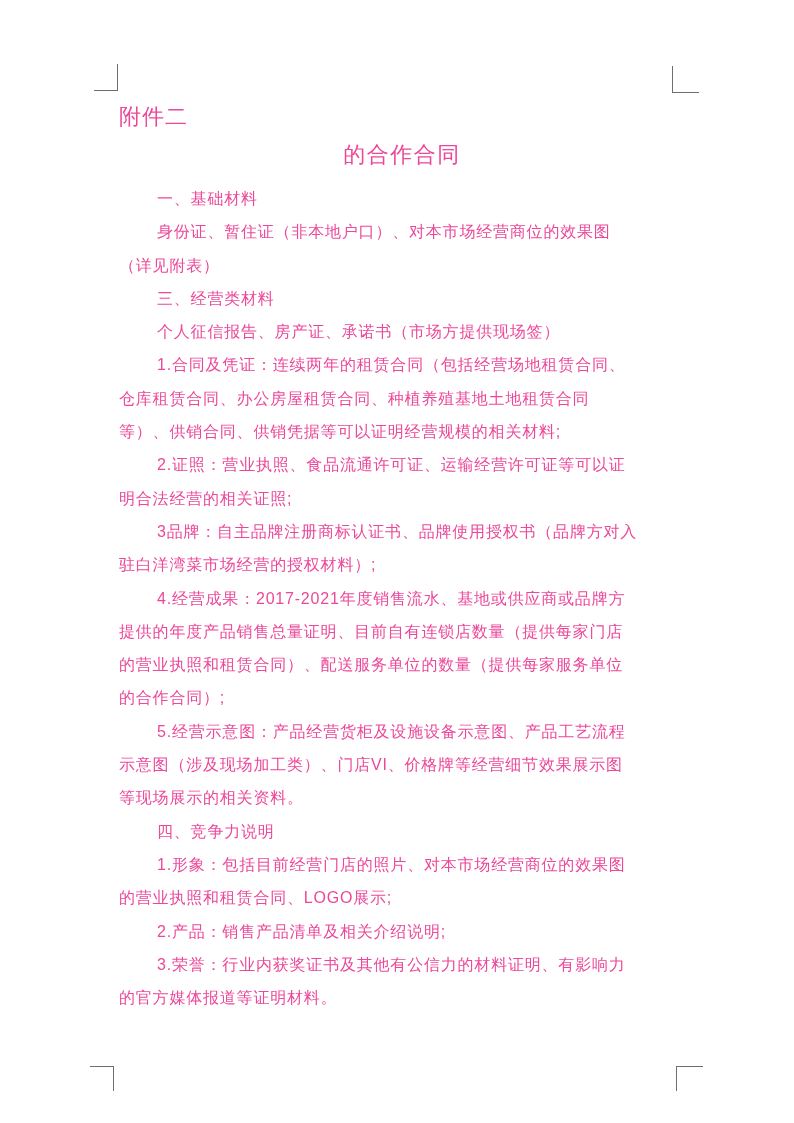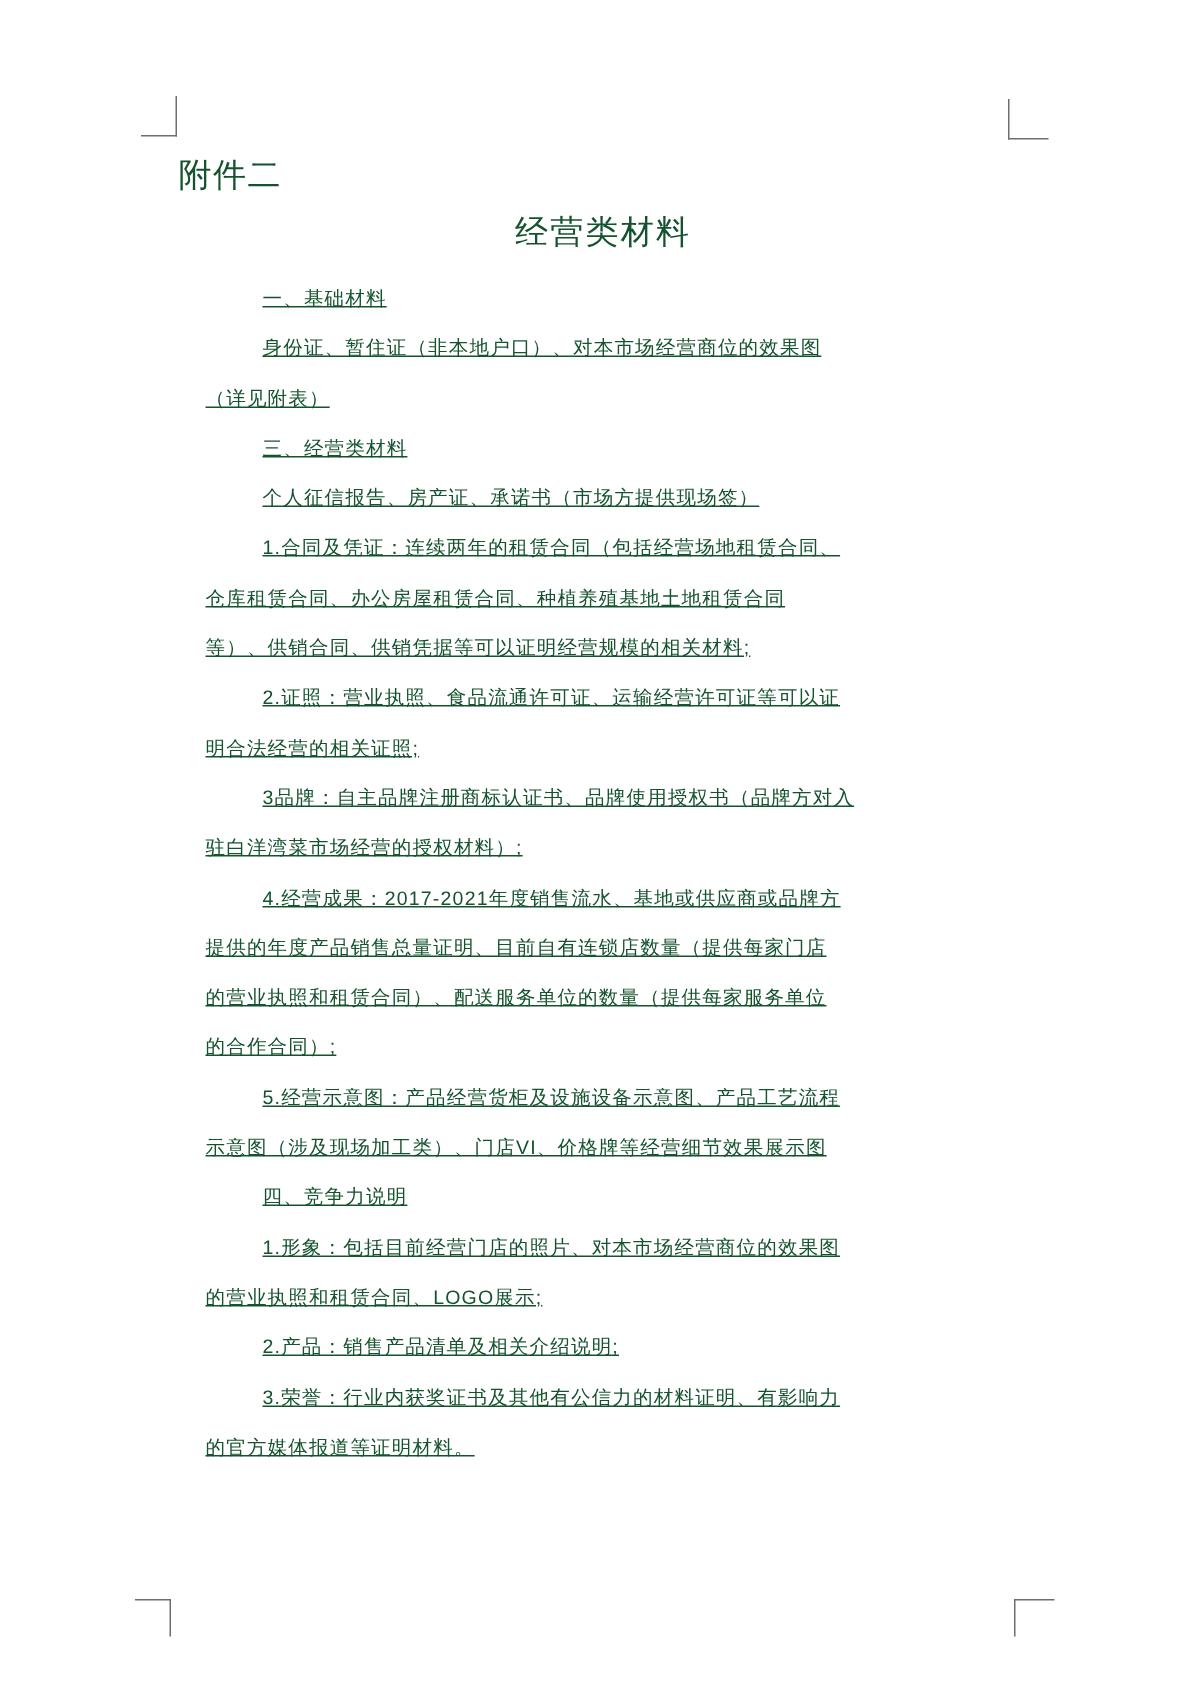--- a/index.html
+++ b/index.html
@@ -2,21 +2,21 @@
 <html><head>
 <meta charset="utf-8">
 <style>
   html, body { margin: 0; padding: 0; background: #ffffff; }
   .page {
     position: relative;
     width: 794px;
     height: 1123px;
     background: #ffffff;
     font-family: "Liberation Sans", sans-serif;
-    color: #14532d;
+    color: #ec4899;
     overflow: hidden;
   }
   .crop-mark { position: absolute; }
   .crop-mark.tl {
     left: 94px; top: 64px; width: 23px; height: 26px;
     border-right: 1.5px solid #6e6e6e;
     border-bottom: 1.5px solid #6e6e6e;
   }
   .crop-mark.tr {
     left: 672px; top: 66px; width: 26px; height: 26px;
@@ -55,61 +55,61 @@
     width: 100%;
     text-align: center;
     font-size: 22px;
     line-height: 28px;
     letter-spacing: 1.5px;
     white-space: nowrap;
   }
   .doc-body {
     position: absolute;
     top: 182px;
-    left: 18px;
+    left: 0;
     width: 100%;
-    font-size: 13px;
+    font-size: 16px;
     line-height: 33.3px;
     letter-spacing: 0.8px;
-    text-decoration: underline;
   }
   .line { white-space: nowrap; }
   .line.indent { text-indent: 38px; }
 </style>
 </head>
 <body>
 
 <div class="page">
   <div class="crop-mark tl"></div>
   <div class="crop-mark tr"></div>
   <div class="crop-mark bl"></div>
   <div class="crop-mark br"></div>
 
   <div class="content">
     <div class="attachment-label">附件二</div>
-    <div class="doc-title">经营类材料</div>
+    <div class="doc-title">的合作合同</div>
     <div class="doc-body">
         <div class="line indent">一、基础材料</div>
         <div class="line indent">身份证、暂住证（非本地户口）、对本市场经营商位的效果图</div>
         <div class="line">（详见附表）</div>
         <div class="line indent">三、经营类材料</div>
         <div class="line indent">个人征信报告、房产证、承诺书（市场方提供现场签）</div>
         <div class="line indent">1.合同及凭证：连续两年的租赁合同（包括经营场地租赁合同、</div>
         <div class="line">仓库租赁合同、办公房屋租赁合同、种植养殖基地土地租赁合同</div>
         <div class="line">等）、供销合同、供销凭据等可以证明经营规模的相关材料;</div>
         <div class="line indent">2.证照：营业执照、食品流通许可证、运输经营许可证等可以证</div>
         <div class="line">明合法经营的相关证照;</div>
         <div class="line indent">3品牌：自主品牌注册商标认证书、品牌使用授权书（品牌方对入</div>
         <div class="line">驻白洋湾菜市场经营的授权材料）;</div>
         <div class="line indent">4.经营成果：2017-2021年度销售流水、基地或供应商或品牌方</div>
         <div class="line">提供的年度产品销售总量证明、目前自有连锁店数量（提供每家门店</div>
         <div class="line">的营业执照和租赁合同）、配送服务单位的数量（提供每家服务单位</div>
         <div class="line">的合作合同）;</div>
         <div class="line indent">5.经营示意图：产品经营货柜及设施设备示意图、产品工艺流程</div>
         <div class="line">示意图（涉及现场加工类）、门店VI、价格牌等经营细节效果展示图</div>
+        <div class="line">等现场展示的相关资料。</div>
         <div class="line indent">四、竞争力说明</div>
         <div class="line indent">1.形象：包括目前经营门店的照片、对本市场经营商位的效果图</div>
         <div class="line">的营业执照和租赁合同、LOGO展示;</div>
         <div class="line indent">2.产品：销售产品清单及相关介绍说明;</div>
         <div class="line indent">3.荣誉：行业内获奖证书及其他有公信力的材料证明、有影响力</div>
         <div class="line">的官方媒体报道等证明材料。</div>
       </div>
   </div>
 </div>
 

